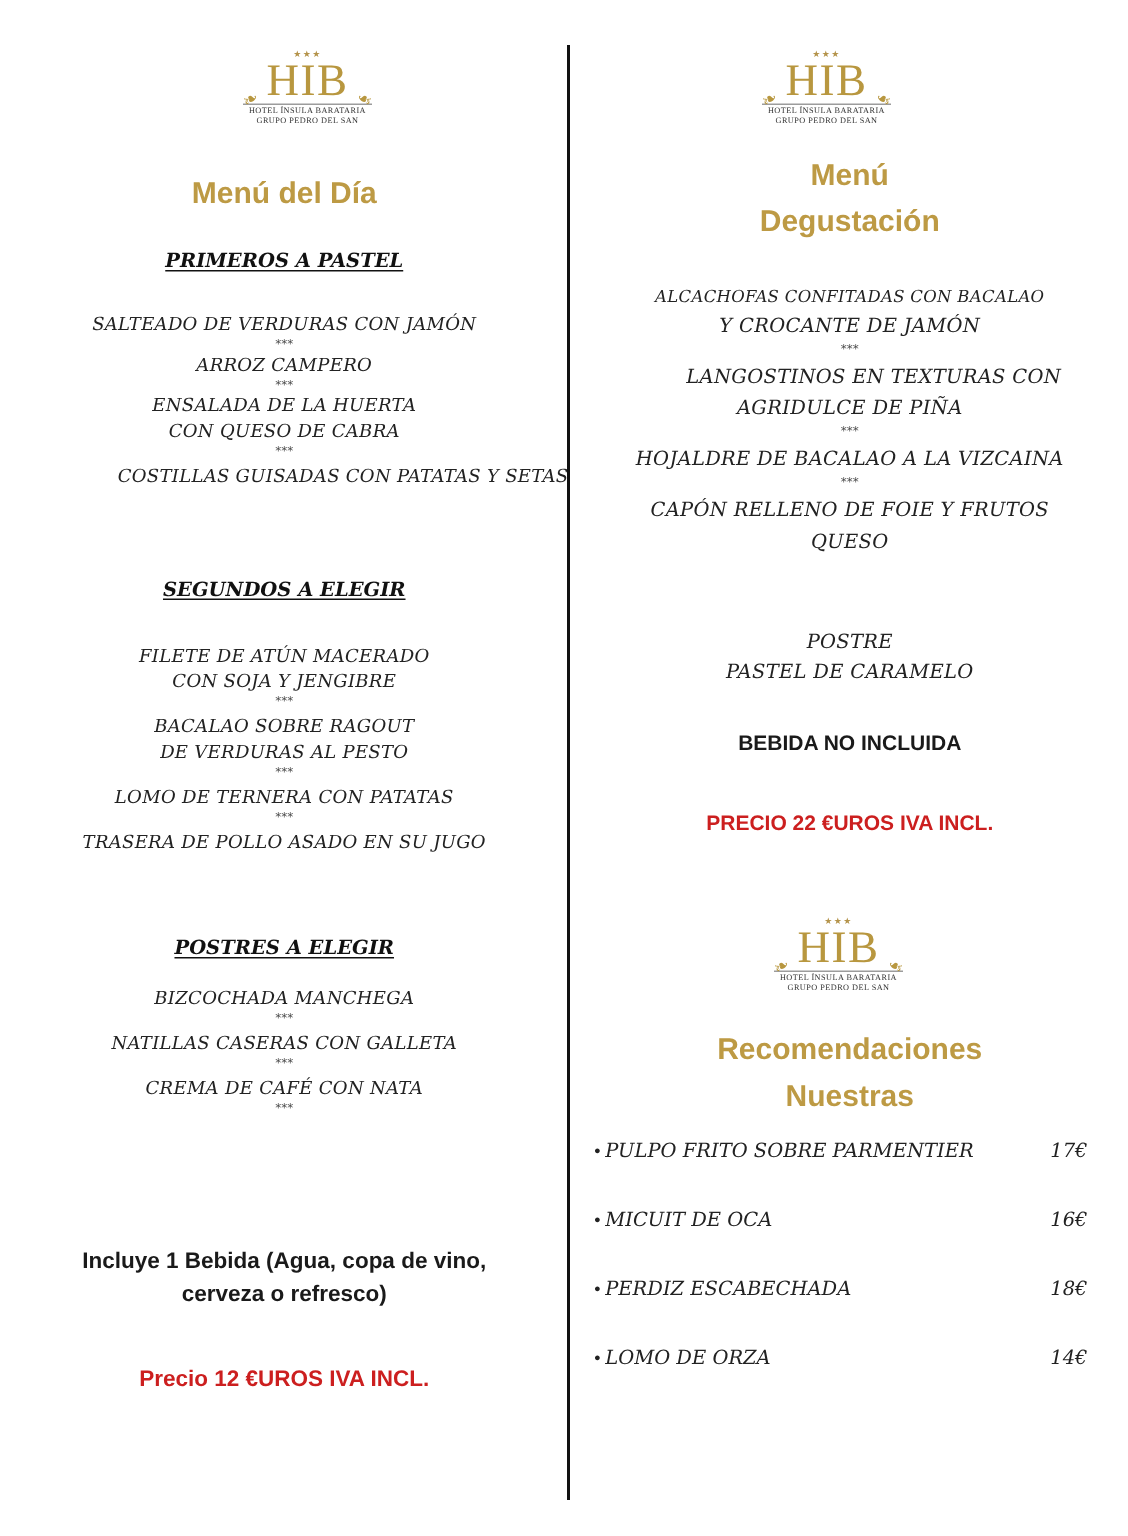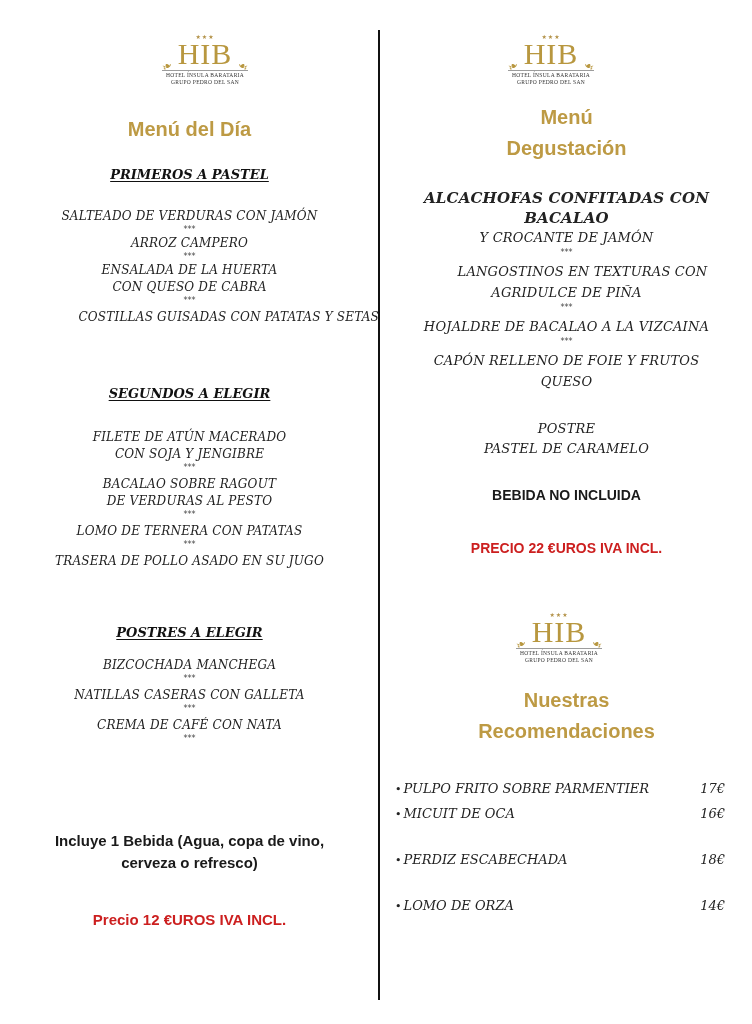--- a/index.html
+++ b/index.html
@@ -97,21 +97,21 @@
   <div class="line">HOTEL ÍNSULA BARATARIA</div>
   <div class="line">GRUPO PEDRO DEL SAN</div>
 </div>
 
 <div class="abs col-right center title" style="top:102px;">
   <div>Menú</div>
   <div>Degustación</div>
 </div>
 
 <div class="abs col-right center" style="top:188px;">
-  <div class="dish" style="font-size:15px; line-height:20px;font-weight:bold;">ALCACHOFAS CONFITADAS CON BACALAO</div>
+  <div class="dish" style="font-size:11px; line-height:20px;">ALCACHOFAS CONFITADAS CON BACALAO</div>
   <div class="dish" style="font-size:13px; line-height:20px;">Y CROCANTE DE JAMÓN</div>
   <div class="sep">***</div>
   <div class="dish" style="font-size:13px; line-height:21px; margin-top:3px;padding-left:32px;">LANGOSTINOS EN TEXTURAS CON</div>
   <div class="dish" style="font-size:13px; line-height:21px;">AGRIDULCE DE PIÑA</div>
   <div class="sep">***</div>
   <div class="dish" style="font-size:13px; line-height:21px; margin-top:3px;">HOJALDRE DE BACALAO A LA VIZCAINA</div>
   <div class="sep">***</div>
   <div class="dish" style="font-size:13px; line-height:21px; margin-top:3px;">CAPÓN RELLENO DE FOIE Y FRUTOS</div>
   <div class="dish" style="font-size:13px; line-height:21px;">QUESO</div>
 </div>
@@ -127,25 +127,25 @@
 
 <div class="logo" style="left:494px; top:612px;">
   <div class="stars">★★★</div>
   <div class="mark"><span class="leaf l">❧</span><span>HIB</span><span class="leaf r">❧</span></div>
   <div class="rule"></div>
   <div class="line">HOTEL ÍNSULA BARATARIA</div>
   <div class="line">GRUPO PEDRO DEL SAN</div>
 </div>
 
 <div class="abs col-right center title" style="top:685px;">
+  <div>Recomendaciones</div>
   <div>Nuestras</div>
-  <div>Recomendaciones</div>
 </div>
 
-<div class="rec-row" style="top:781px;">
+<div class="rec-row" style="top:760px;">
   <span class="bullet">•</span><span>PULPO FRITO SOBRE PARMENTIER</span>
   <span class="amt">17€</span>
 </div>
 <div class="rec-row" style="top:806px;">
   <span class="bullet">•</span><span>MICUIT DE OCA</span>
   <span class="amt">16€</span>
 </div>
 <div class="rec-row" style="top:852px;">
   <span class="bullet">•</span><span>PERDIZ ESCABECHADA</span>
   <span class="amt">18€</span>

